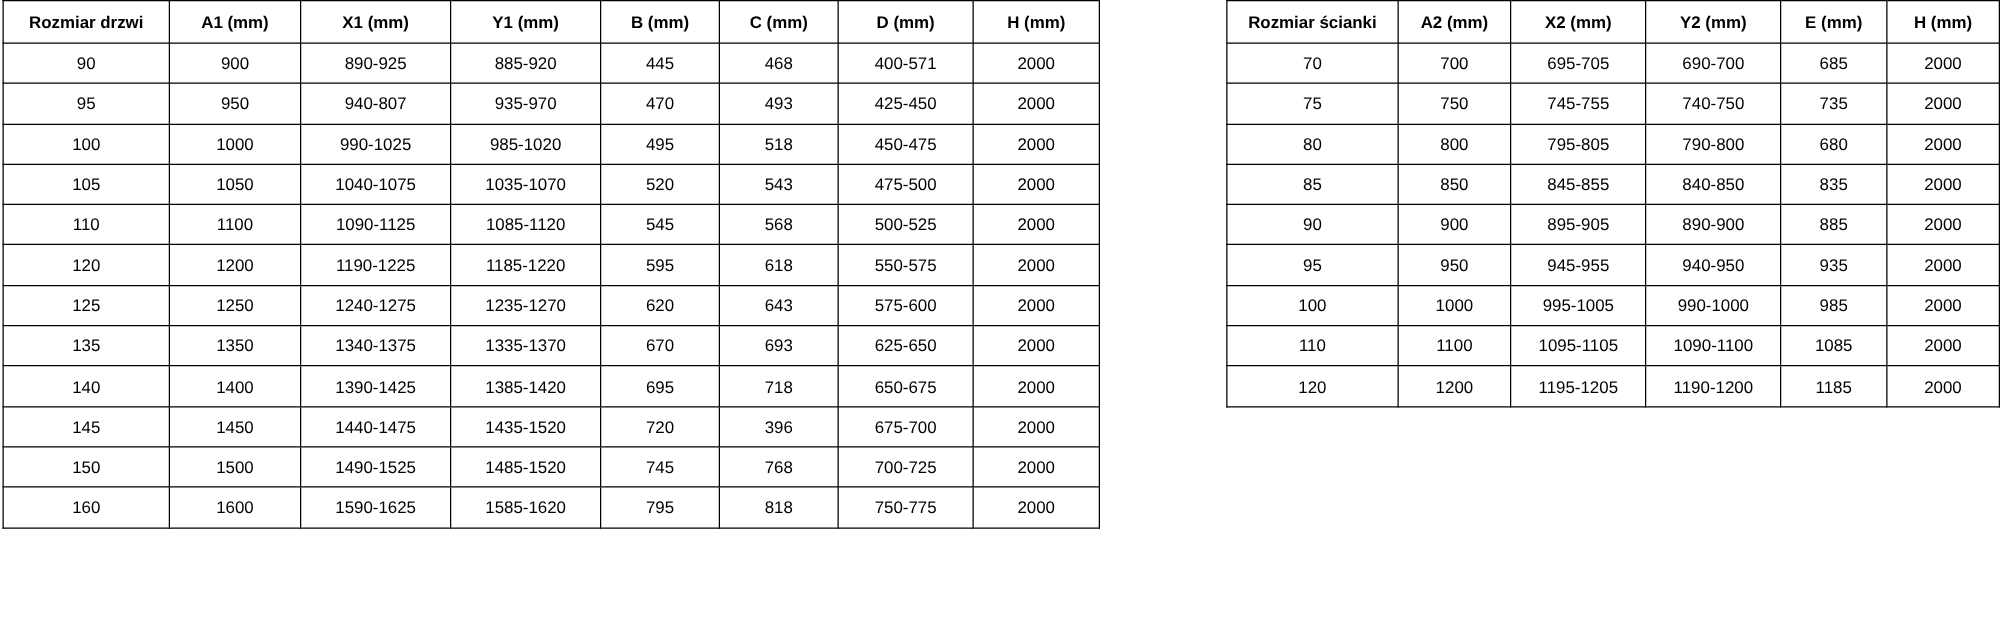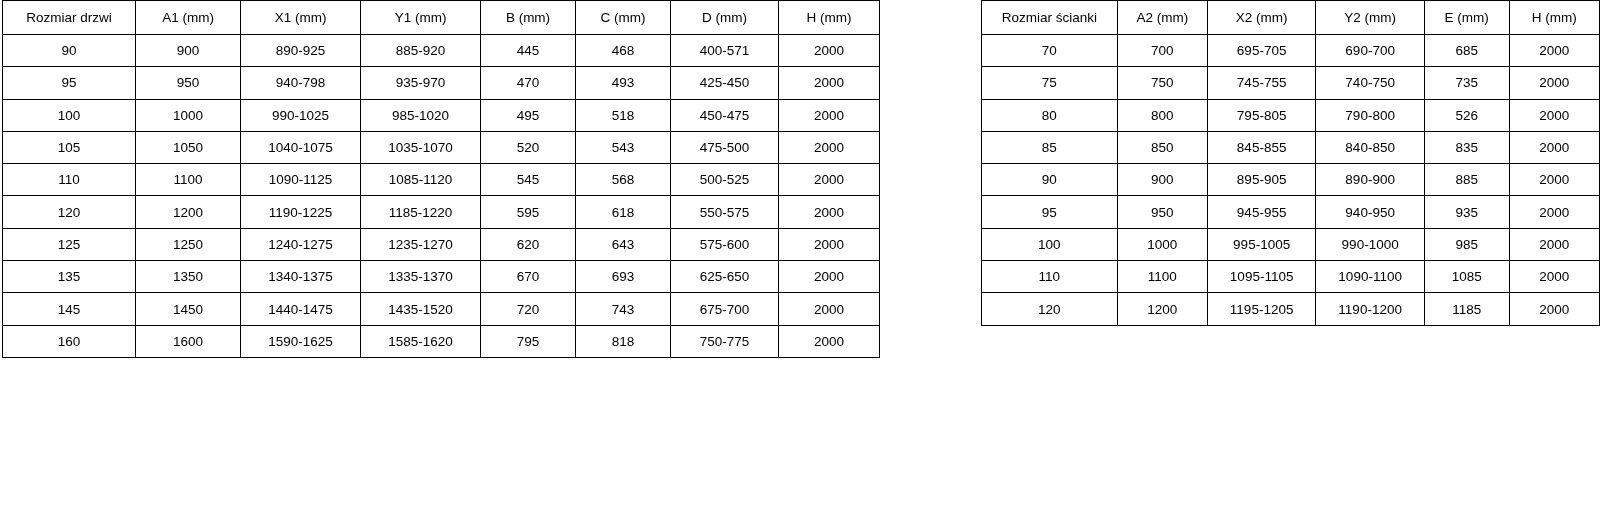--- a/index.html
+++ b/index.html
@@ -34,21 +34,21 @@
     border: 1px solid #000000;
     text-align: center;
     vertical-align: middle;
     font-size: 13.5px;
     padding: 0;
     height: 31.3px;
     font-weight: normal;
     white-space: nowrap;
   }
   table th {
-    font-weight: normal;
+    font-weight: bold;
     height: 33px;
   }
 
   
   #doors-table col.c0 { width: 133px; }
   #doors-table col.c1 { width: 105px; }
   #doors-table col.c2 { width: 120px; }
   #doors-table col.c3 { width: 120px; }
   #doors-table col.c4 { width: 95px; }
   #doors-table col.c5 { width: 95px; }
@@ -99,21 +99,21 @@
             <td>890-925</td>
             <td>885-920</td>
             <td>445</td>
             <td>468</td>
             <td>400-571</td>
             <td>2000</td>
           </tr>
           <tr>
             <td>95</td>
             <td>950</td>
-            <td>940-798</td>
+            <td>940-807</td>
             <td>935-970</td>
             <td>470</td>
             <td>493</td>
             <td>425-450</td>
             <td>2000</td>
           </tr>
           <tr>
             <td>100</td>
             <td>1000</td>
             <td>990-1025</td>
@@ -167,27 +167,47 @@
             <td>135</td>
             <td>1350</td>
             <td>1340-1375</td>
             <td>1335-1370</td>
             <td>670</td>
             <td>693</td>
             <td>625-650</td>
             <td>2000</td>
           </tr>
           <tr>
+            <td>140</td>
+            <td>1400</td>
+            <td>1390-1425</td>
+            <td>1385-1420</td>
+            <td>695</td>
+            <td>718</td>
+            <td>650-675</td>
+            <td>2000</td>
+          </tr>
+          <tr>
             <td>145</td>
             <td>1450</td>
             <td>1440-1475</td>
             <td>1435-1520</td>
             <td>720</td>
-            <td>743</td>
+            <td>396</td>
             <td>675-700</td>
+            <td>2000</td>
+          </tr>
+          <tr>
+            <td>150</td>
+            <td>1500</td>
+            <td>1490-1525</td>
+            <td>1485-1520</td>
+            <td>745</td>
+            <td>768</td>
+            <td>700-725</td>
             <td>2000</td>
           </tr>
           <tr>
             <td>160</td>
             <td>1600</td>
             <td>1590-1625</td>
             <td>1585-1620</td>
             <td>795</td>
             <td>818</td>
             <td>750-775</td>
@@ -232,21 +252,21 @@
             <td>745-755</td>
             <td>740-750</td>
             <td>735</td>
             <td>2000</td>
           </tr>
           <tr>
             <td>80</td>
             <td>800</td>
             <td>795-805</td>
             <td>790-800</td>
-            <td>526</td>
+            <td>680</td>
             <td>2000</td>
           </tr>
           <tr>
             <td>85</td>
             <td>850</td>
             <td>845-855</td>
             <td>840-850</td>
             <td>835</td>
             <td>2000</td>
           </tr>

